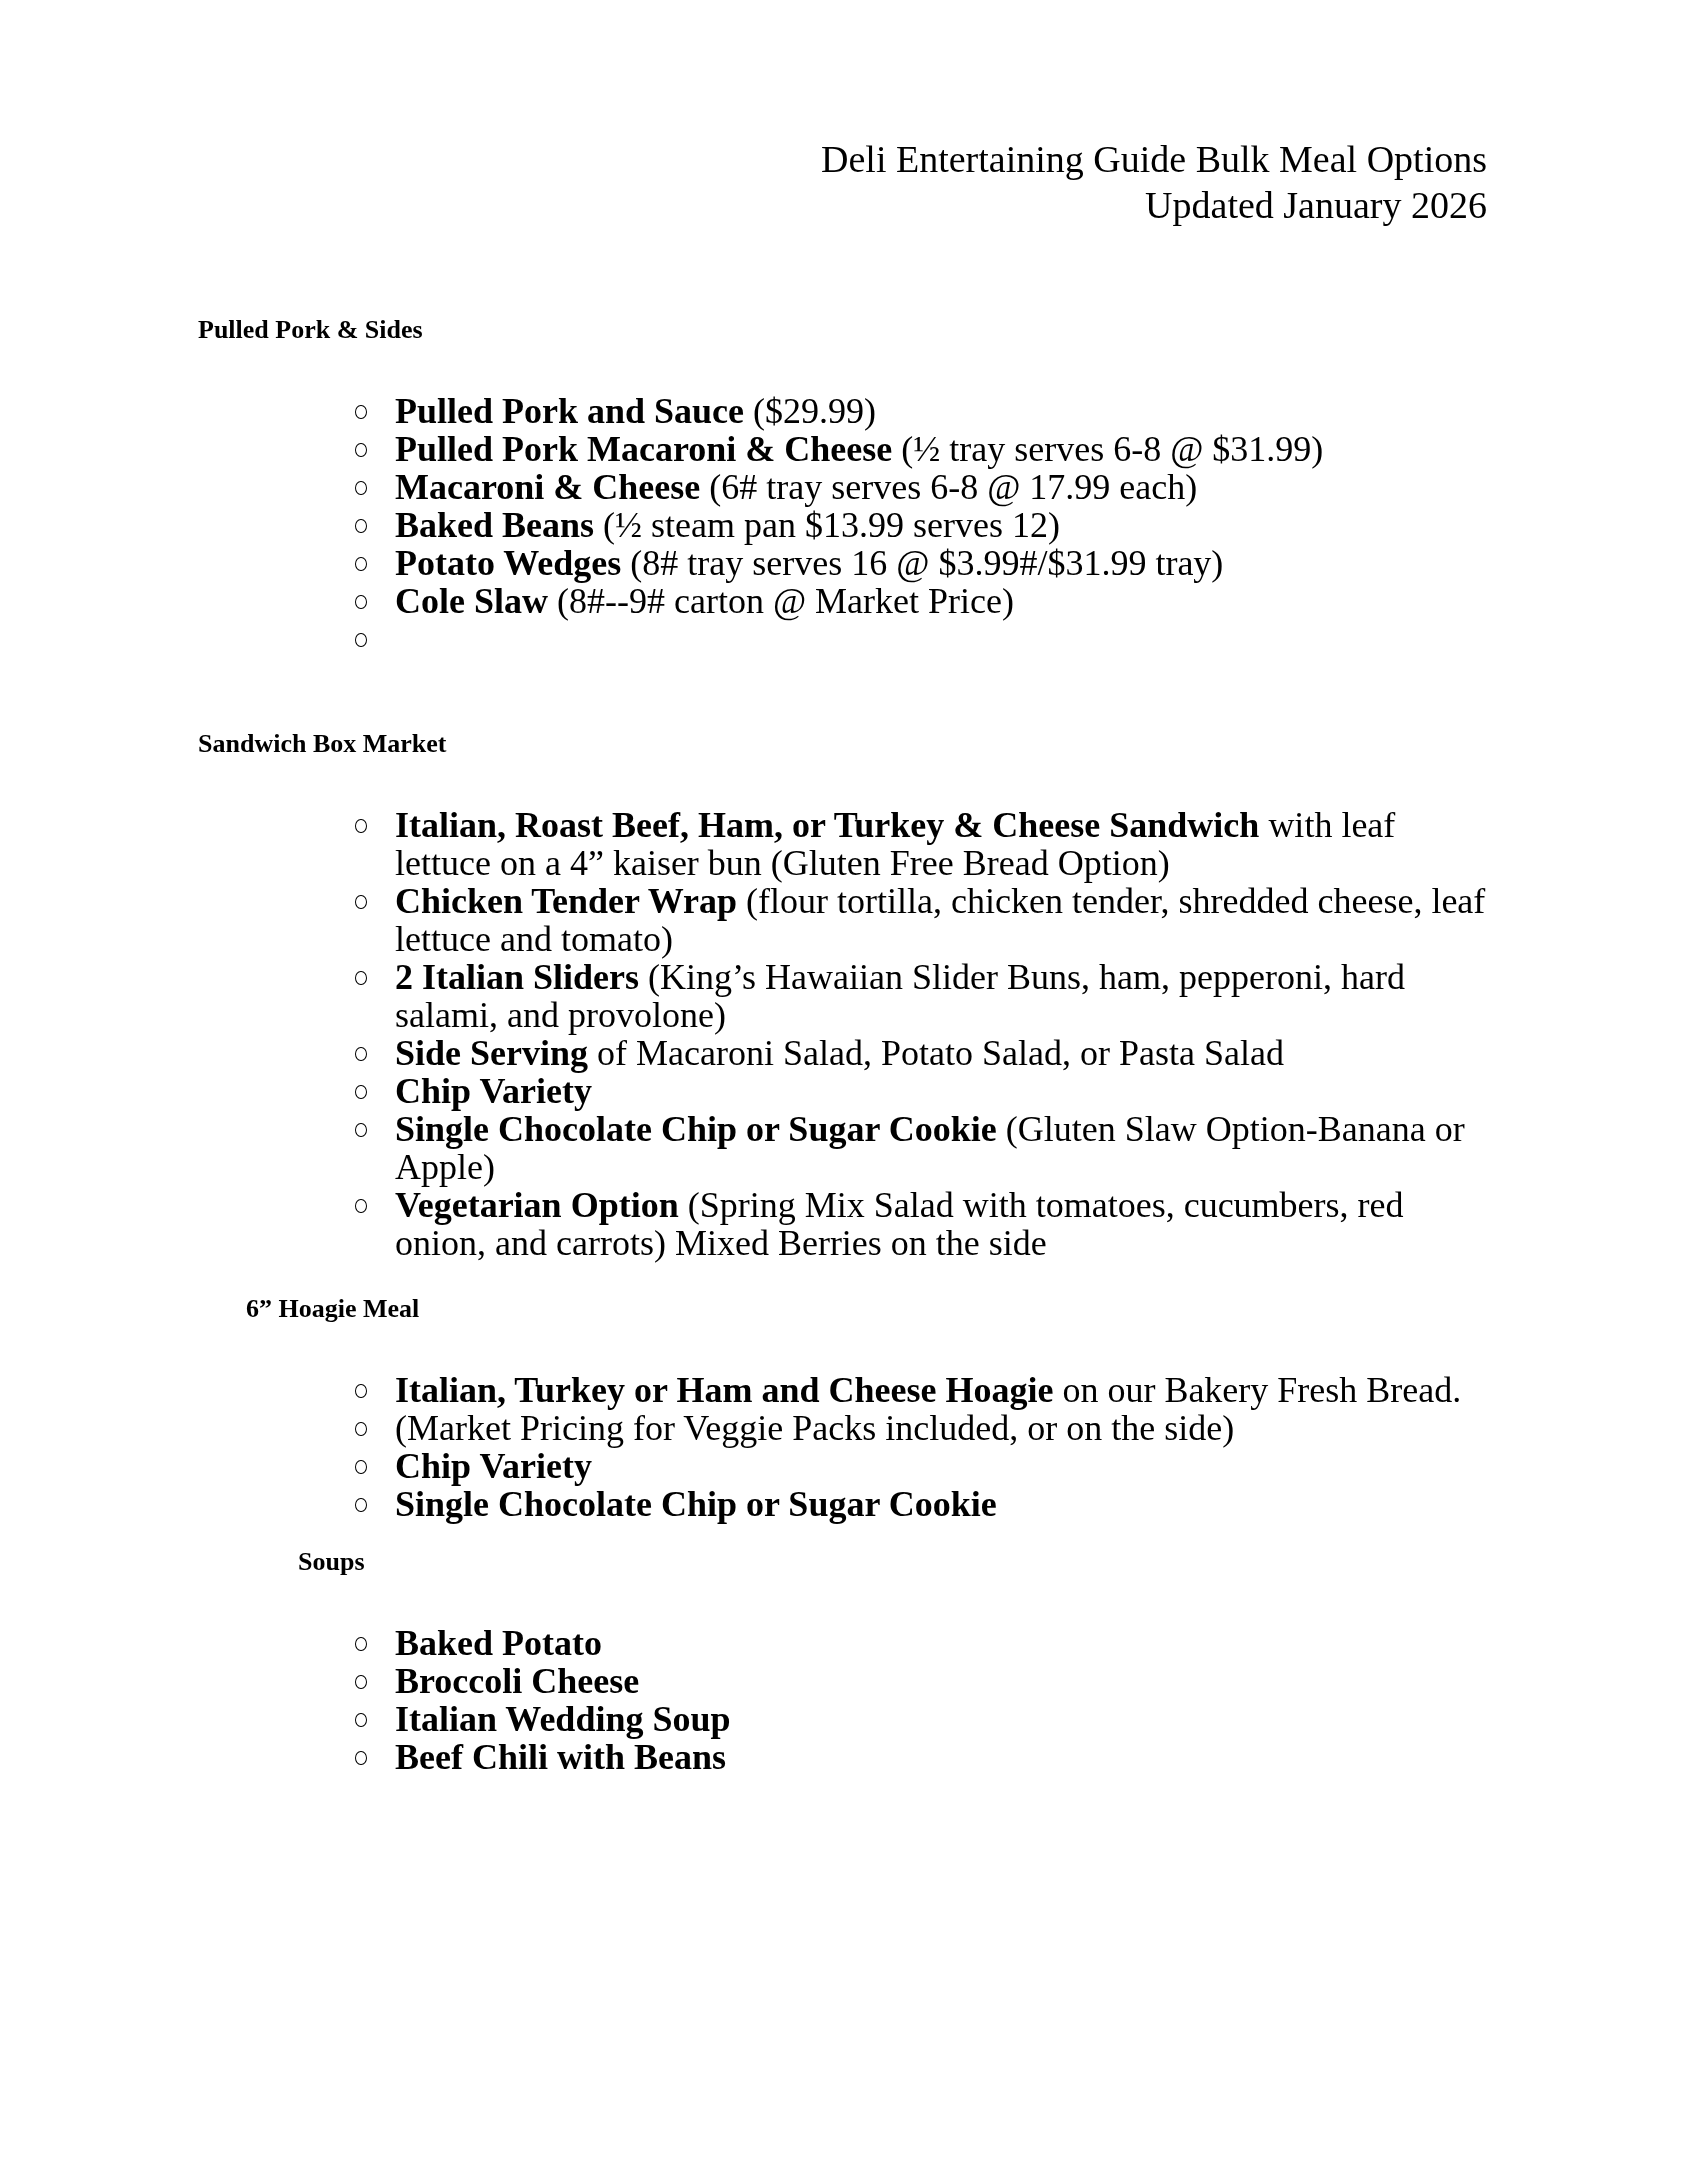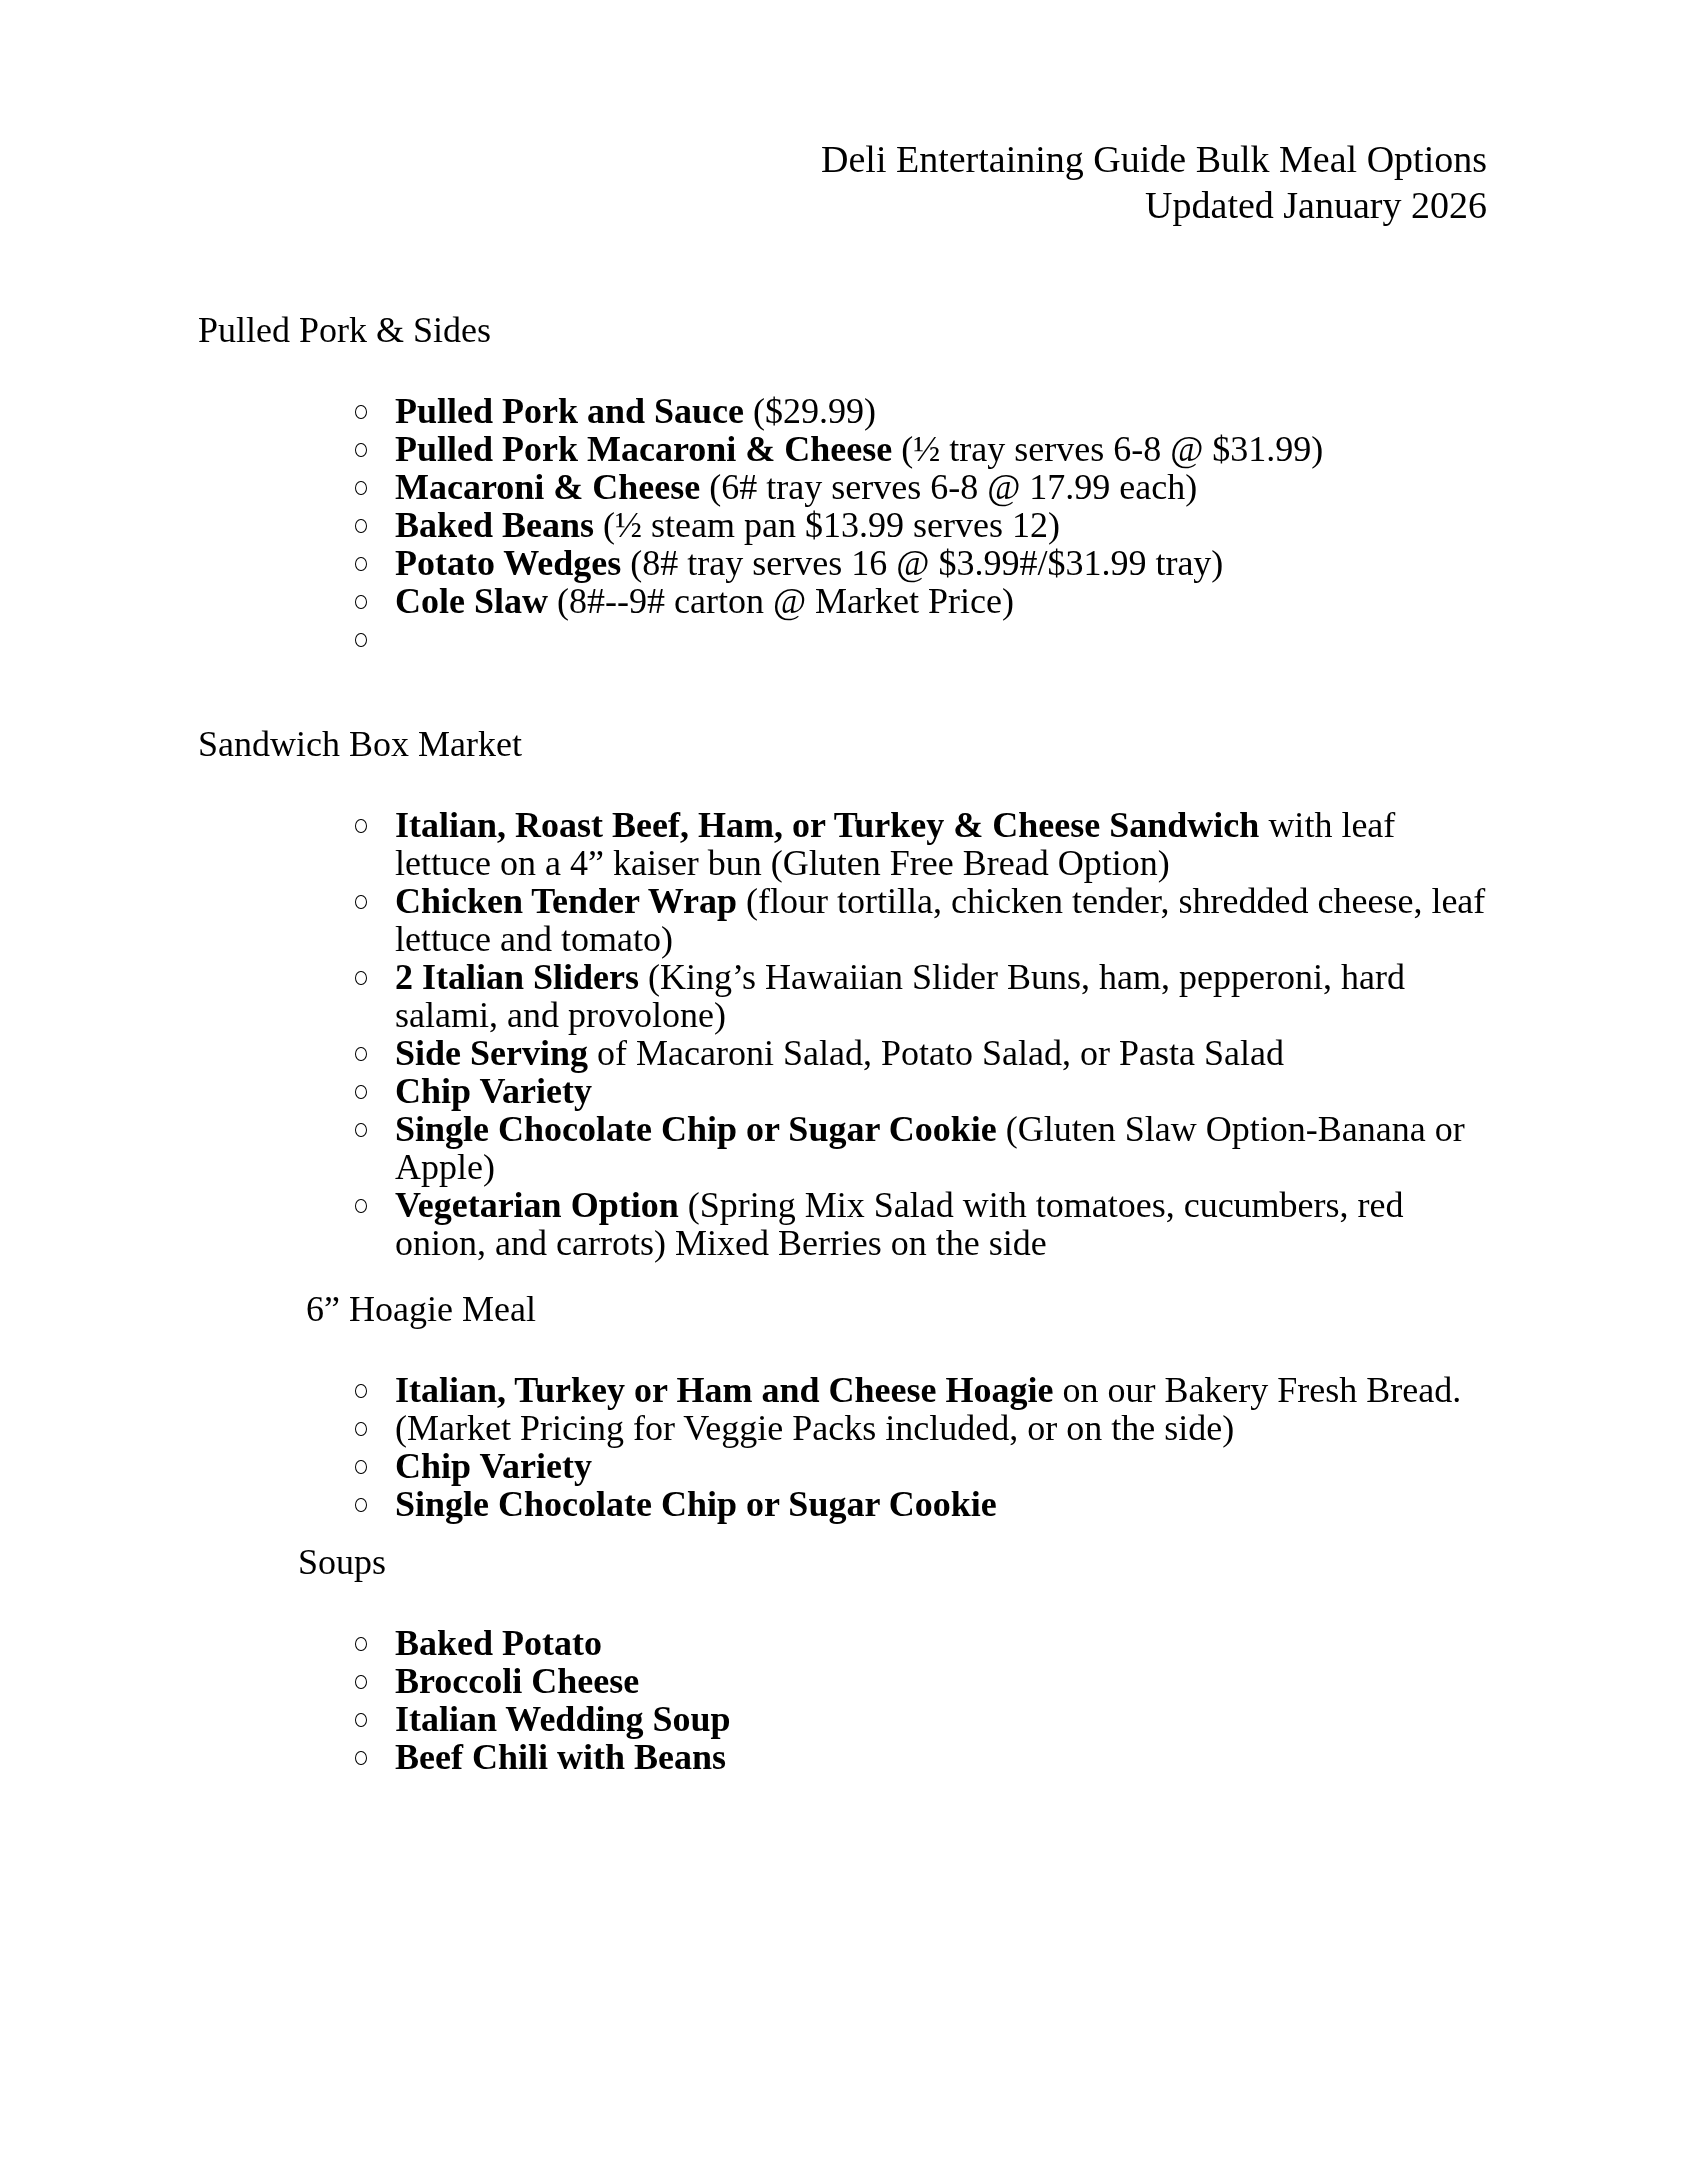--- a/index.html
+++ b/index.html
@@ -21,27 +21,27 @@
     padding: 0 198px;
   }
   .doc-title {
     margin-top: 136px;
     text-align: right;
     font-weight: normal;
     font-size: 38px;
     line-height: 46px;
   }
   .section-heading {
-    font-weight: normal;
-    font-size: 36px;
+    font-weight: bold;
+    font-size: 26px;
     line-height: 38px;
   }
   .sec-0 .section-heading { margin-top: 83px; }
   .sec-1 .section-heading { margin-top: 105px; }
-  .sec-2 .section-heading { margin-top: 28px; margin-left: 108px; }
+  .sec-2 .section-heading { margin-top: 28px; margin-left: 48px; }
   .sec-3 .section-heading { margin-top: 20px; margin-left: 100px; }
   .list {
     margin-top: 43px;
   }
   .li {
     position: relative;
     padding-left: 197px;
     font-size: 36px;
     line-height: 38px;
     max-width: 1288px;

